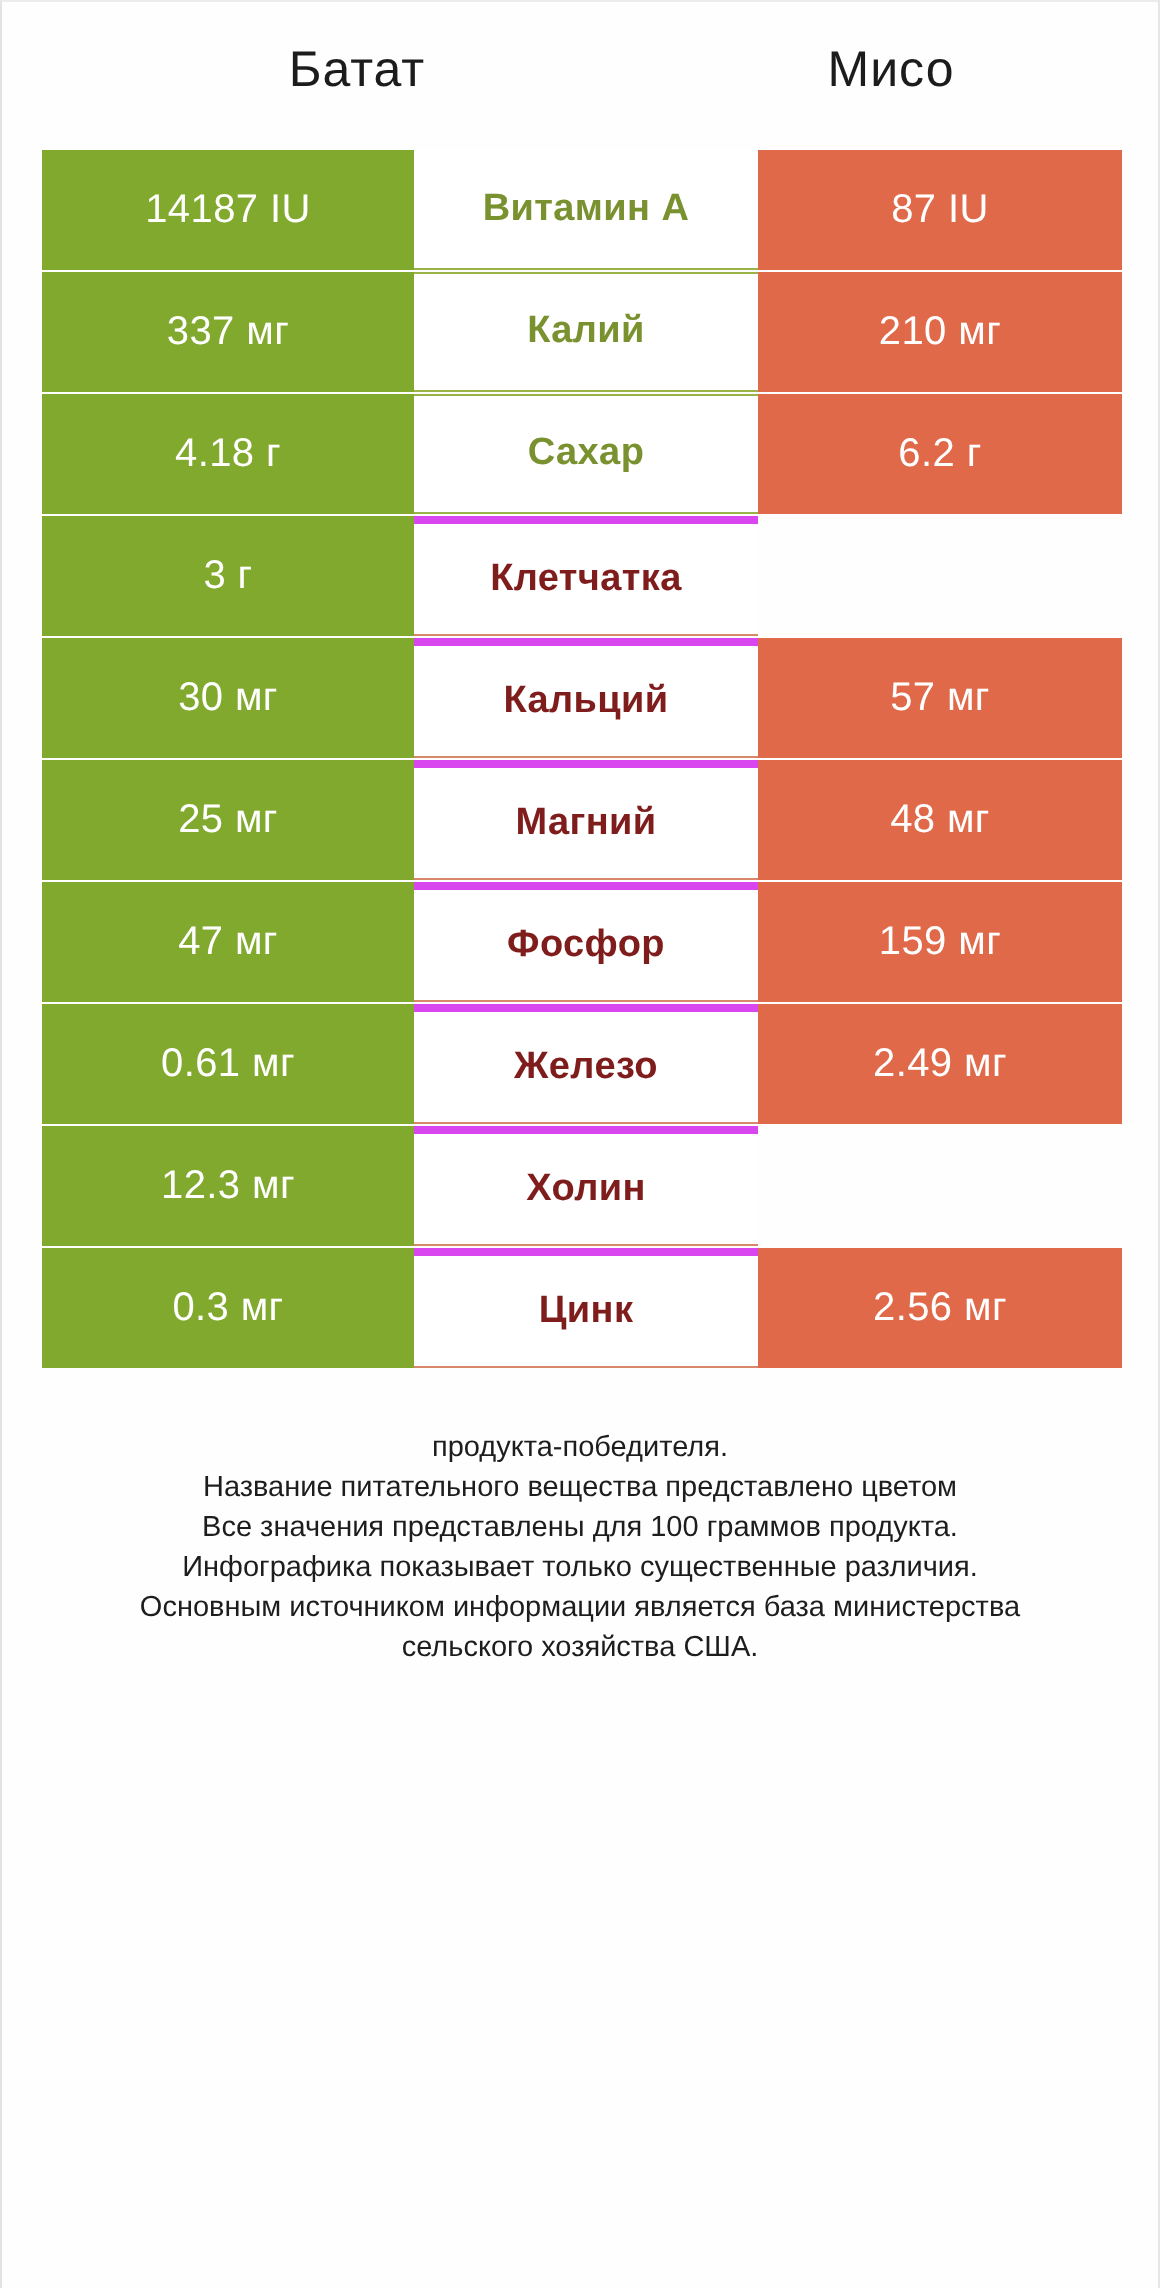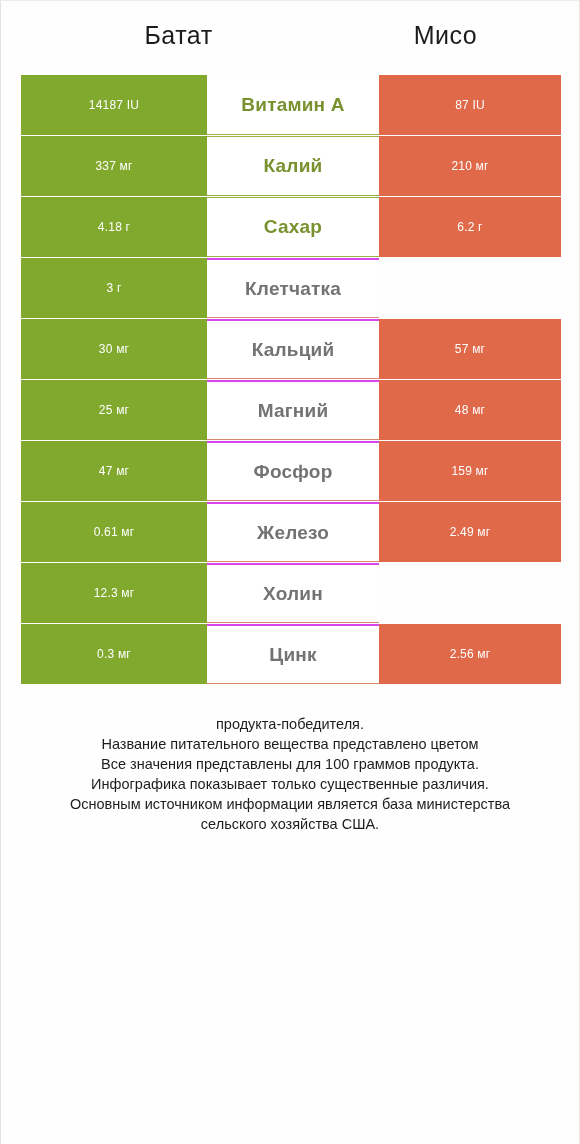--- a/index.html
+++ b/index.html
@@ -214,21 +214,21 @@
   }
   .row {
     display: flex;
     height: 60px;
     margin-bottom: 1px;
   }
   .cell {
     display: flex;
     align-items: center;
     justify-content: center;
-    font-size: 12px;
+    font-size: 20px;
     box-sizing: border-box;
     letter-spacing: 0.2px;
   }
   .cell-left {
     width: 186px;
     background: #81A92E;
     color: #ffffff;
   }
   .cell-right {
     width: 182px;
@@ -240,22 +240,22 @@
     background: #ffffff;
     font-weight: bold;
     font-size: 19px;
   }
   .row.win-left .cell-mid {
     color: #79912F;
     border-top: 1px solid #9ab348;
     border-bottom: 1px solid #9ab348;
   }
   .row.win-right .cell-mid {
-    color: #737373;
-    border-top: 2px solid #d946ef;
+    color: #7f1d1d;
+    border-top: 4px solid #d946ef;
     border-bottom: 1px solid #d8866c;
   }
   .row:first-child .cell-mid { border-top-color: transparent; }
 
   
   .footer {
     margin: 30px 18px 0 18px;
     text-align: center;
     font-size: 14.5px;
     line-height: 20px;

